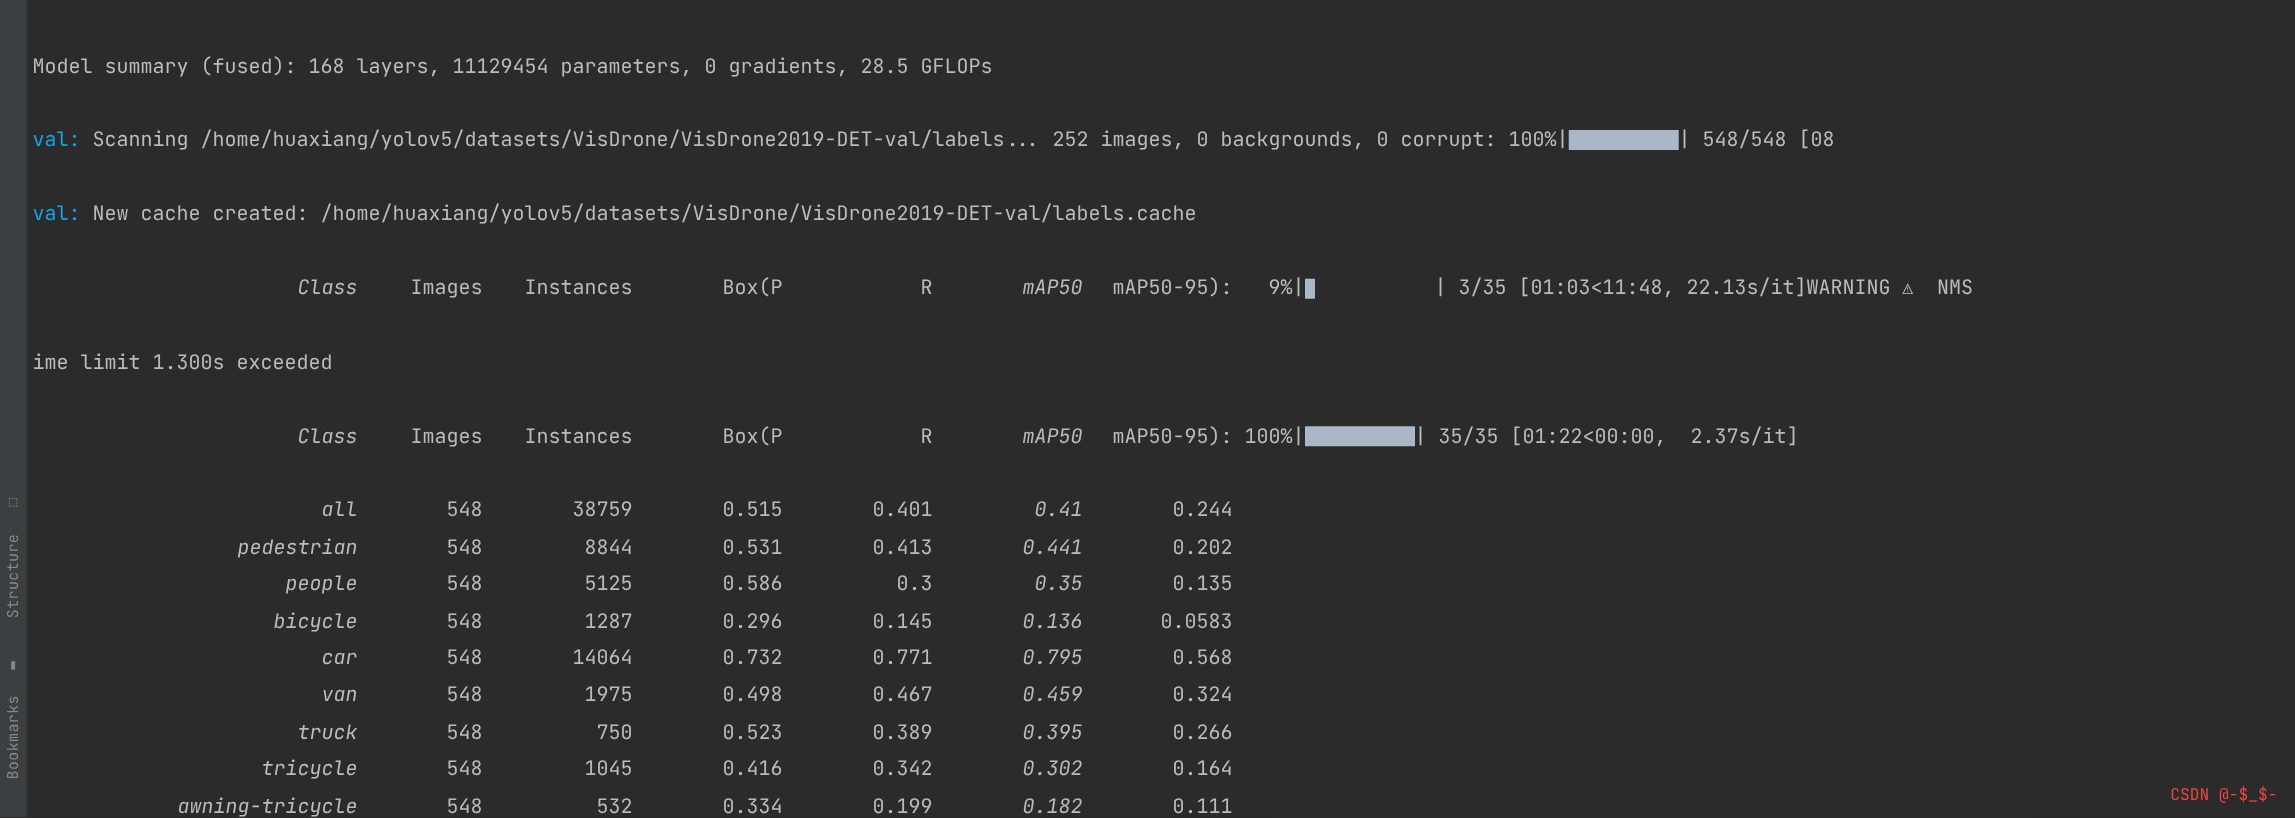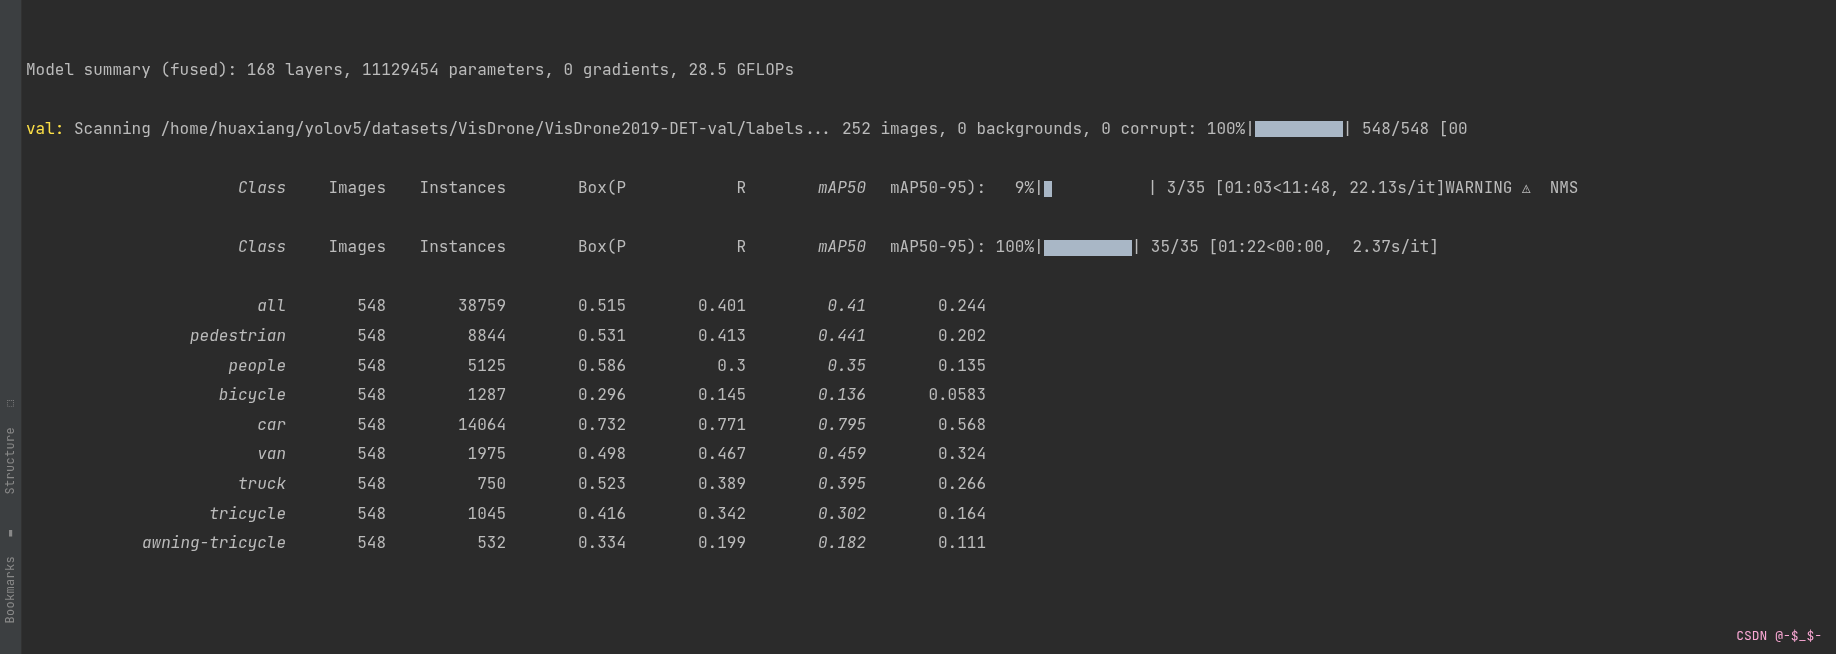--- a/index.html
+++ b/index.html
@@ -42,27 +42,26 @@
       font-size: 11px;
       margin-bottom: 4px;
     }
     .terminal {
       flex: 1;
       padding: 8px 2px 15px 4px;
       white-space: pre;
       overflow: hidden;
       background: #2b2b2b;
       position: relative;
-      margin-top: 17px;
     }
     .line {
       display: block;
     }
     .val-prefix {
-      color: #fde047;
+      color: #0ea5e9;
       text-align: right;
     }
     .white {
       color: #bbbbbb;
     }
     .progress-bar {
       display: inline-block;
       background: #a9b7c6;
       color: #2b2b2b;
       width: 88px;
@@ -90,38 +89,40 @@
     .c-images { width: 100px; text-align: right; }
     .c-instances { width: 120px; }
     .c-boxp { width: 120px; }
     .c-r { width: 120px; }
     .c-map50 { width: 120px; font-style: italic; }
     .c-map5095 { width: 120px; }
     .watermark {
       position: absolute;
       bottom: 6px;
       right: 14px;
-      color: #f9a8d4;
+      color: #ef4444;
       font-size: 13px;
     }
   </style>
 </head>
 <body>
 
 <div class="sidebar">
   <span class="sidebar-icon">⬚</span>
   <div class="sidebar-tab">Structure</div>
   <div style="height:18px"></div>
   <span class="sidebar-icon">▮</span>
   <div class="sidebar-tab">Bookmarks</div>
 </div>
 
 <div class="terminal">
 <span class="line white">Model summary (fused): 168 layers, 11129454 parameters, 0 gradients, 28.5 GFLOPs</span>
-<span class="line"><span class="val-prefix">val:</span><span class="white"> Scanning /home/huaxiang/yolov5/datasets/VisDrone/VisDrone2019-DET-val/labels... 252 images, 0 backgrounds, 0 corrupt: 100%|</span><span class="progress-bar"></span><span class="white">| 548/548 [00</span></span>
+<span class="line"><span class="val-prefix">val:</span><span class="white"> Scanning /home/huaxiang/yolov5/datasets/VisDrone/VisDrone2019-DET-val/labels... 252 images, 0 backgrounds, 0 corrupt: 100%|</span><span class="progress-bar"></span><span class="white">| 548/548 [08</span></span>
+<span class="line"><span class="val-prefix">val:</span><span class="white"> New cache created: /home/huaxiang/yolov5/datasets/VisDrone/VisDrone2019-DET-val/labels.cache</span></span>
 <span class="table-row white"><span class="col c-class">Class</span><span class="col c-images">Images</span><span class="col c-instances">Instances</span><span class="col c-boxp">Box(P</span><span class="col c-r">R</span><span class="col c-map50">mAP50</span><span class="col c-map5095">mAP50-95):</span><span>   </span><span>9%</span><span>|</span><span class="progress-bar-partial"></span><span>          </span><span>| 3/35 [01:03&lt;11:48, 22.13s/it]</span><span>WARNING</span><span> </span><span class="warning-tri">⚠</span><span>  </span><span>NMS</span></span>
+<span class="line white">ime limit 1.300s exceeded</span>
 <span class="table-row white"><span class="col c-class">Class</span><span class="col c-images">Images</span><span class="col c-instances">Instances</span><span class="col c-boxp">Box(P</span><span class="col c-r">R</span><span class="col c-map50">mAP50</span><span class="col c-map5095">mAP50-95):</span><span> </span><span>100%</span><span>|</span><span class="progress-bar"></span><span>| 35/35 [01:22&lt;00:00,  2.37s/it]</span></span>
 <div id="rows-container"><span class="table-row white"><span class="col c-class">all</span><span class="col c-images">548</span><span class="col c-instances">38759</span><span class="col c-boxp">0.515</span><span class="col c-r">0.401</span><span class="col c-map50">0.41</span><span class="col c-map5095">0.244</span></span><span class="table-row white"><span class="col c-class">pedestrian</span><span class="col c-images">548</span><span class="col c-instances">8844</span><span class="col c-boxp">0.531</span><span class="col c-r">0.413</span><span class="col c-map50">0.441</span><span class="col c-map5095">0.202</span></span><span class="table-row white"><span class="col c-class">people</span><span class="col c-images">548</span><span class="col c-instances">5125</span><span class="col c-boxp">0.586</span><span class="col c-r">0.3</span><span class="col c-map50">0.35</span><span class="col c-map5095">0.135</span></span><span class="table-row white"><span class="col c-class">bicycle</span><span class="col c-images">548</span><span class="col c-instances">1287</span><span class="col c-boxp">0.296</span><span class="col c-r">0.145</span><span class="col c-map50">0.136</span><span class="col c-map5095">0.0583</span></span><span class="table-row white"><span class="col c-class">car</span><span class="col c-images">548</span><span class="col c-instances">14064</span><span class="col c-boxp">0.732</span><span class="col c-r">0.771</span><span class="col c-map50">0.795</span><span class="col c-map5095">0.568</span></span><span class="table-row white"><span class="col c-class">van</span><span class="col c-images">548</span><span class="col c-instances">1975</span><span class="col c-boxp">0.498</span><span class="col c-r">0.467</span><span class="col c-map50">0.459</span><span class="col c-map5095">0.324</span></span><span class="table-row white"><span class="col c-class">truck</span><span class="col c-images">548</span><span class="col c-instances">750</span><span class="col c-boxp">0.523</span><span class="col c-r">0.389</span><span class="col c-map50">0.395</span><span class="col c-map5095">0.266</span></span><span class="table-row white"><span class="col c-class">tricycle</span><span class="col c-images">548</span><span class="col c-instances">1045</span><span class="col c-boxp">0.416</span><span class="col c-r">0.342</span><span class="col c-map50">0.302</span><span class="col c-map5095">0.164</span></span><span class="table-row white"><span class="col c-class">awning-tricycle</span><span class="col c-images">548</span><span class="col c-instances">532</span><span class="col c-boxp">0.334</span><span class="col c-r">0.199</span><span class="col c-map50">0.182</span><span class="col c-map5095">0.111</span></span></div>
 
 
 
 <div class="watermark">CSDN @-$_$-</div>
 </div>
 
 </body></html>

